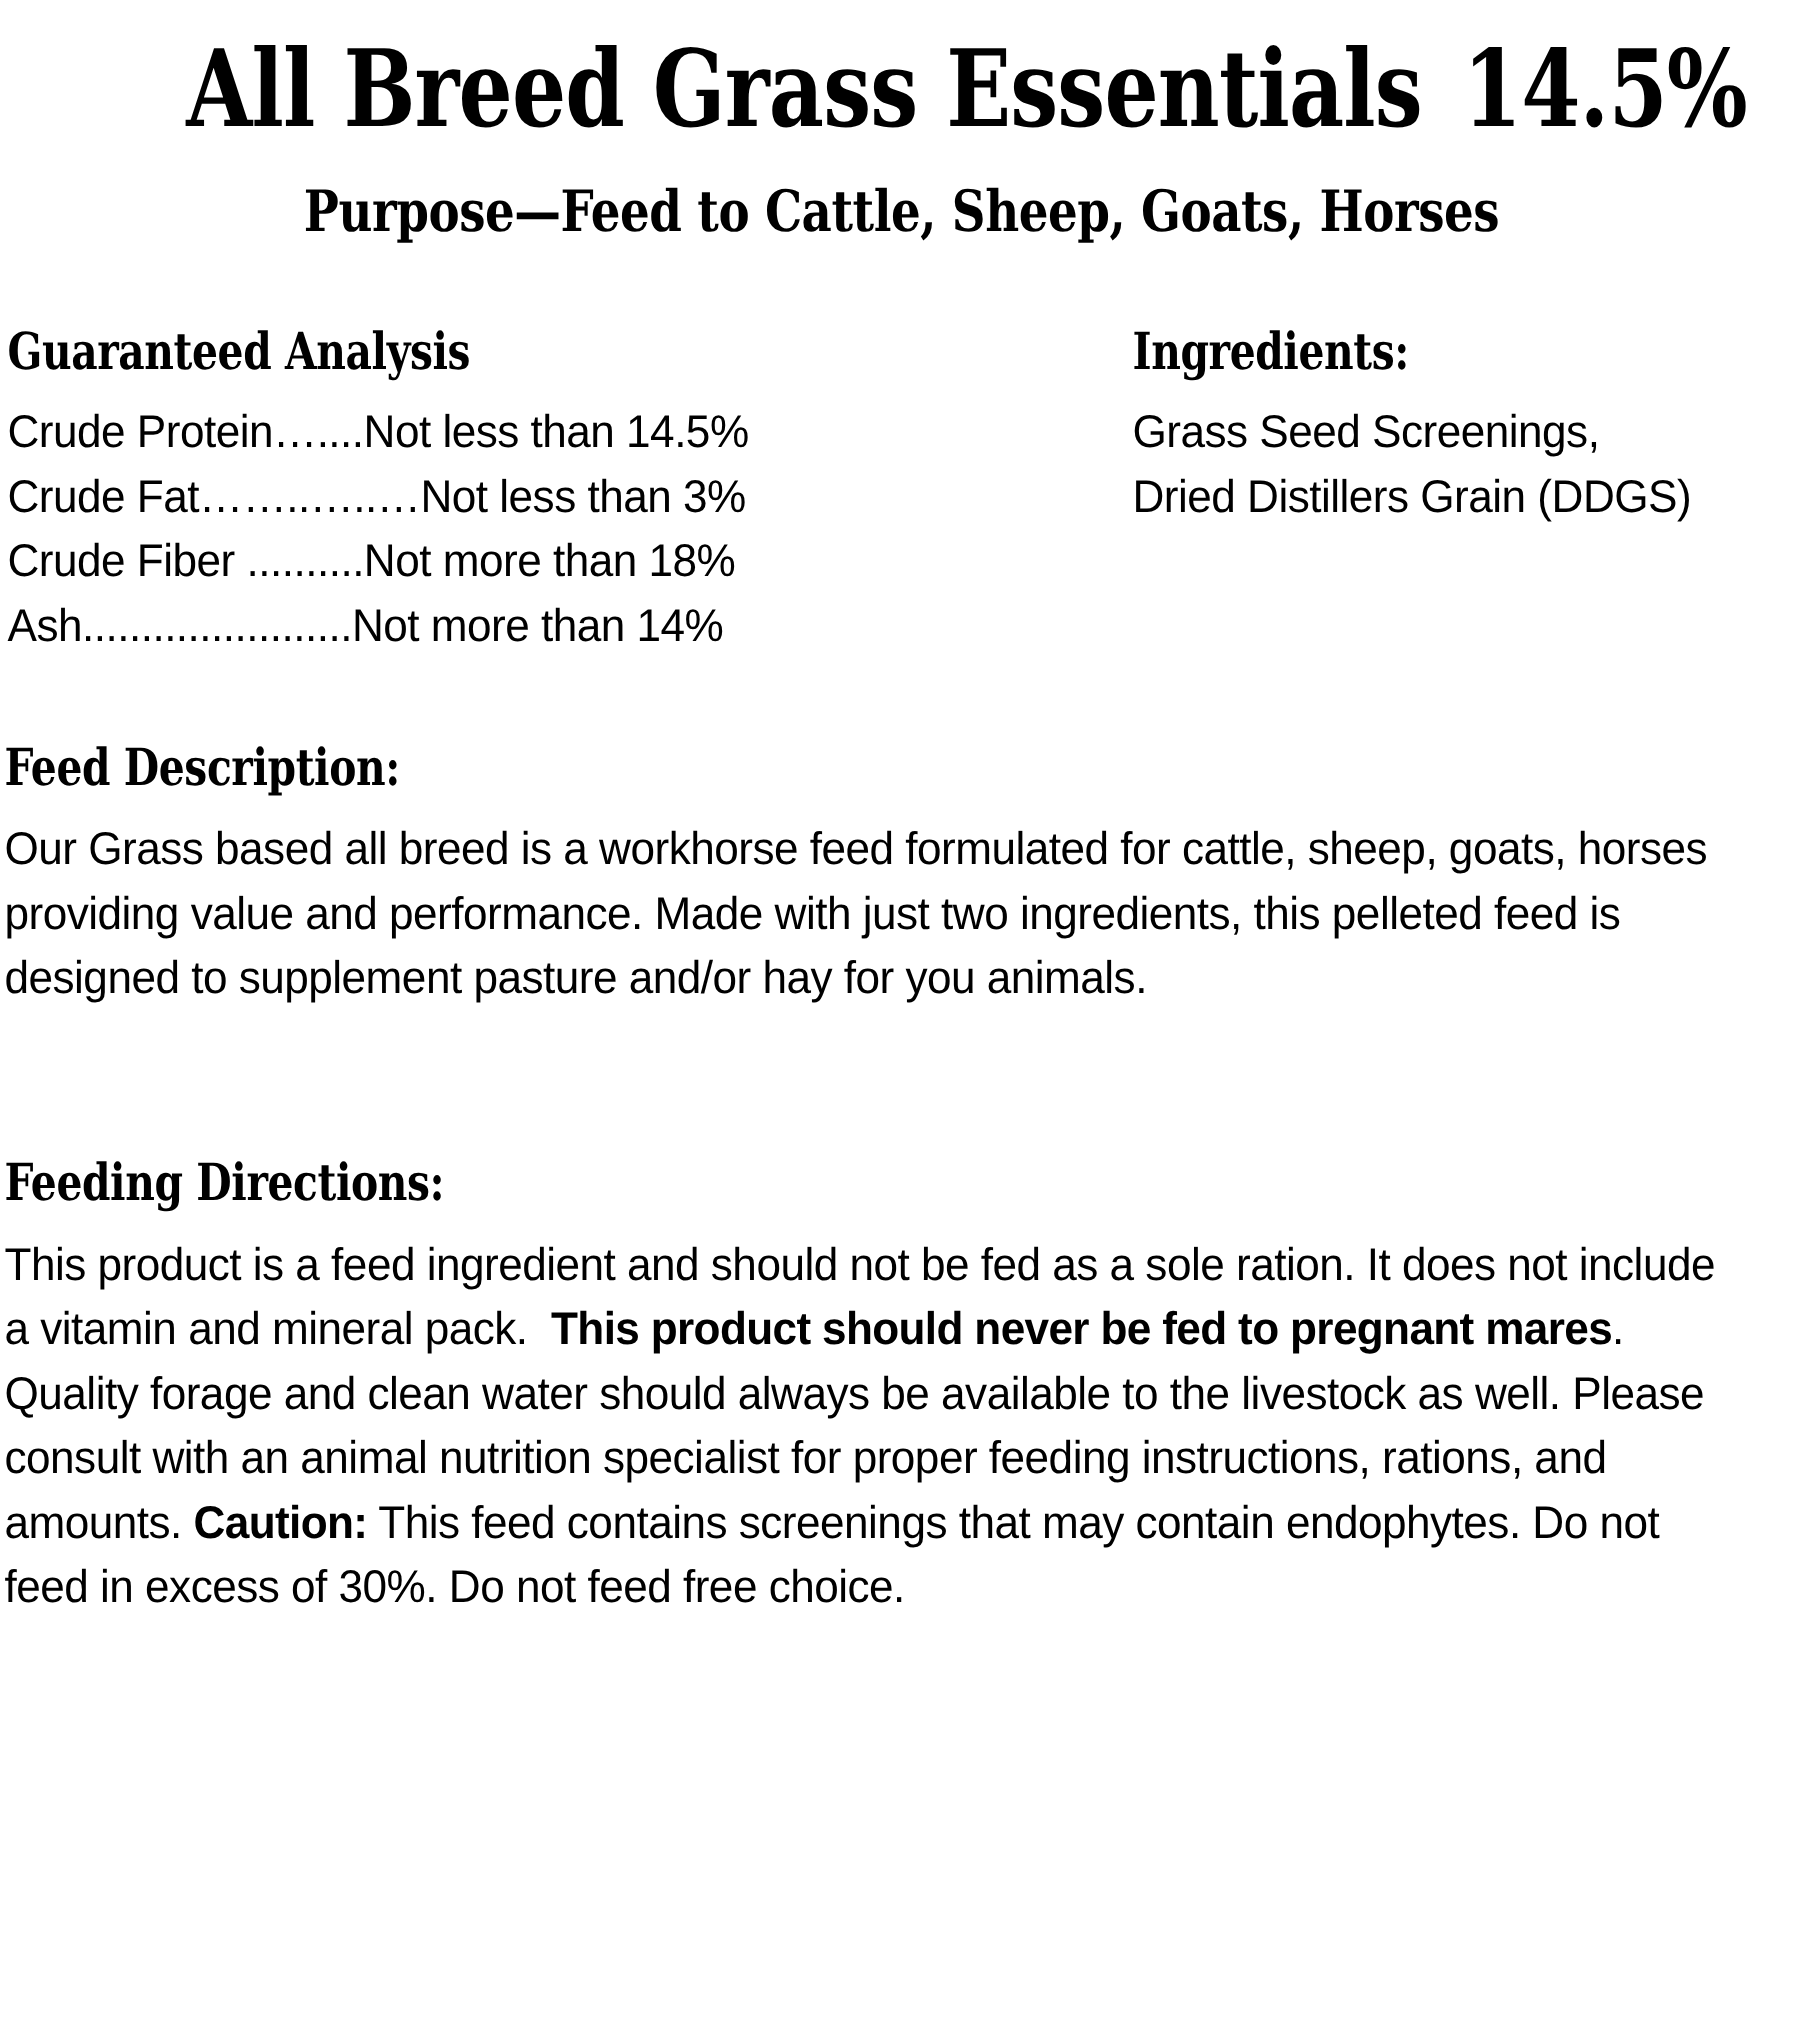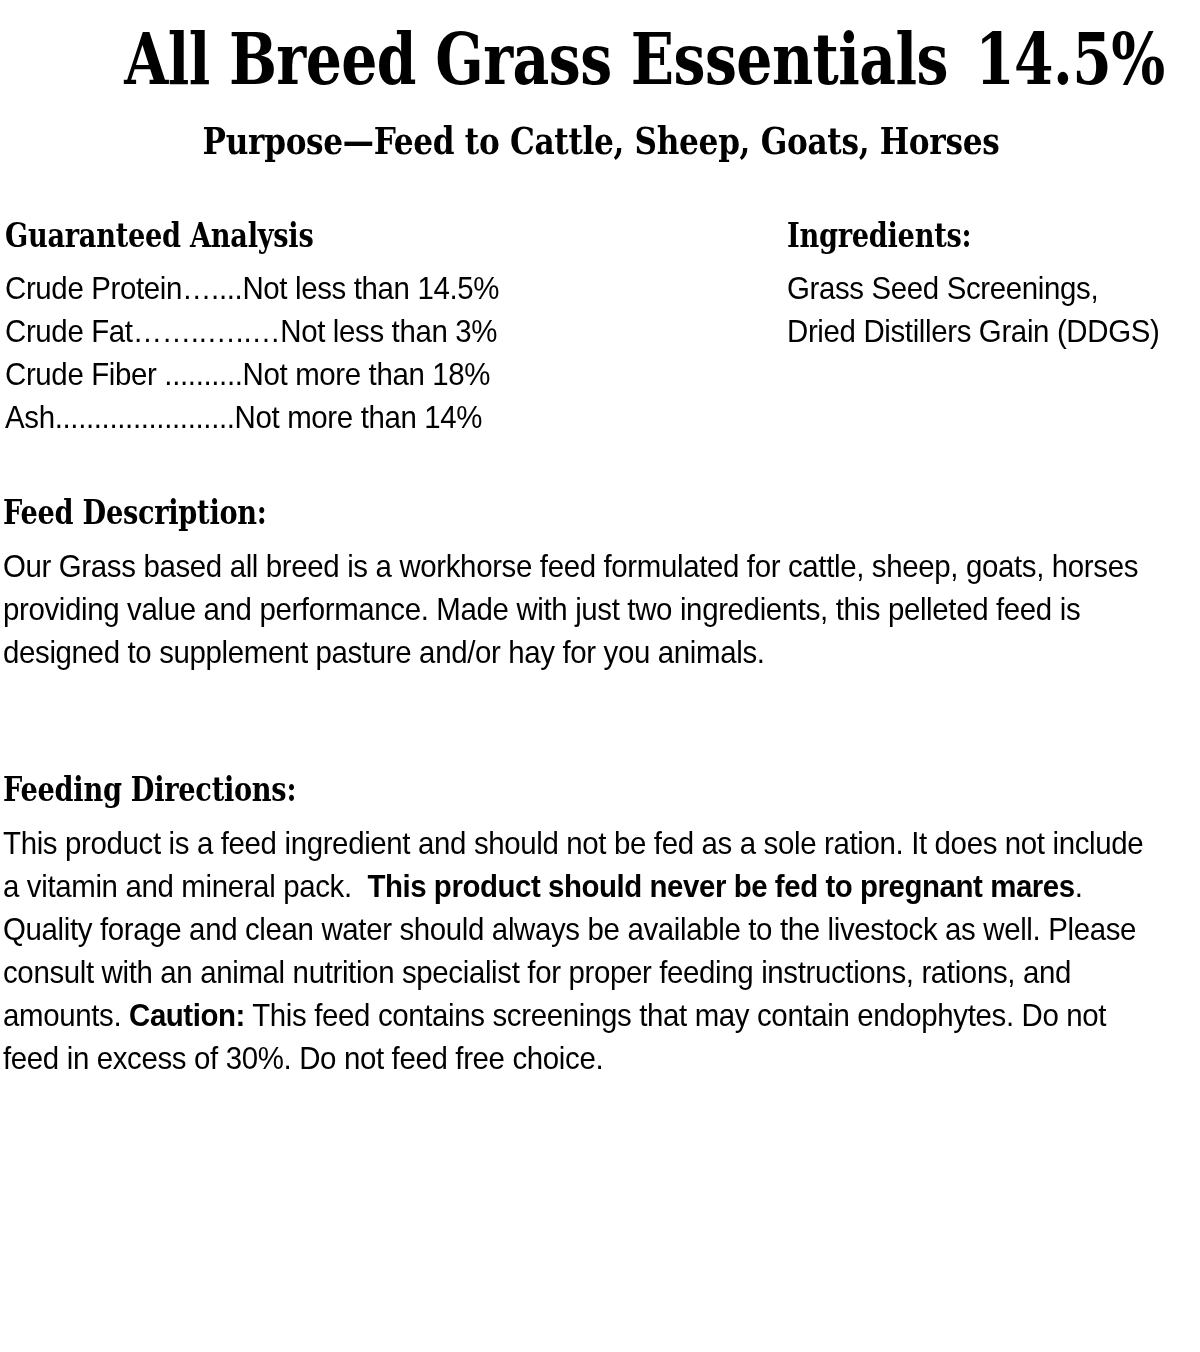--- a/index.html
+++ b/index.html
@@ -77,21 +77,20 @@
   }
 
   
   .two-col {
     position: absolute;
     left: 0;
     top: 218px;
     width: 996px;
     display: flex;
     align-items: flex-start;
-    gap: 32px;
   }
   .col-analysis {
     width: 750px;
     flex: 0 0 750px;
     padding-left: 2px;
     box-sizing: border-box;
   }
   .col-ingredients {
     width: 450px;
     flex: 0 0 450px;

